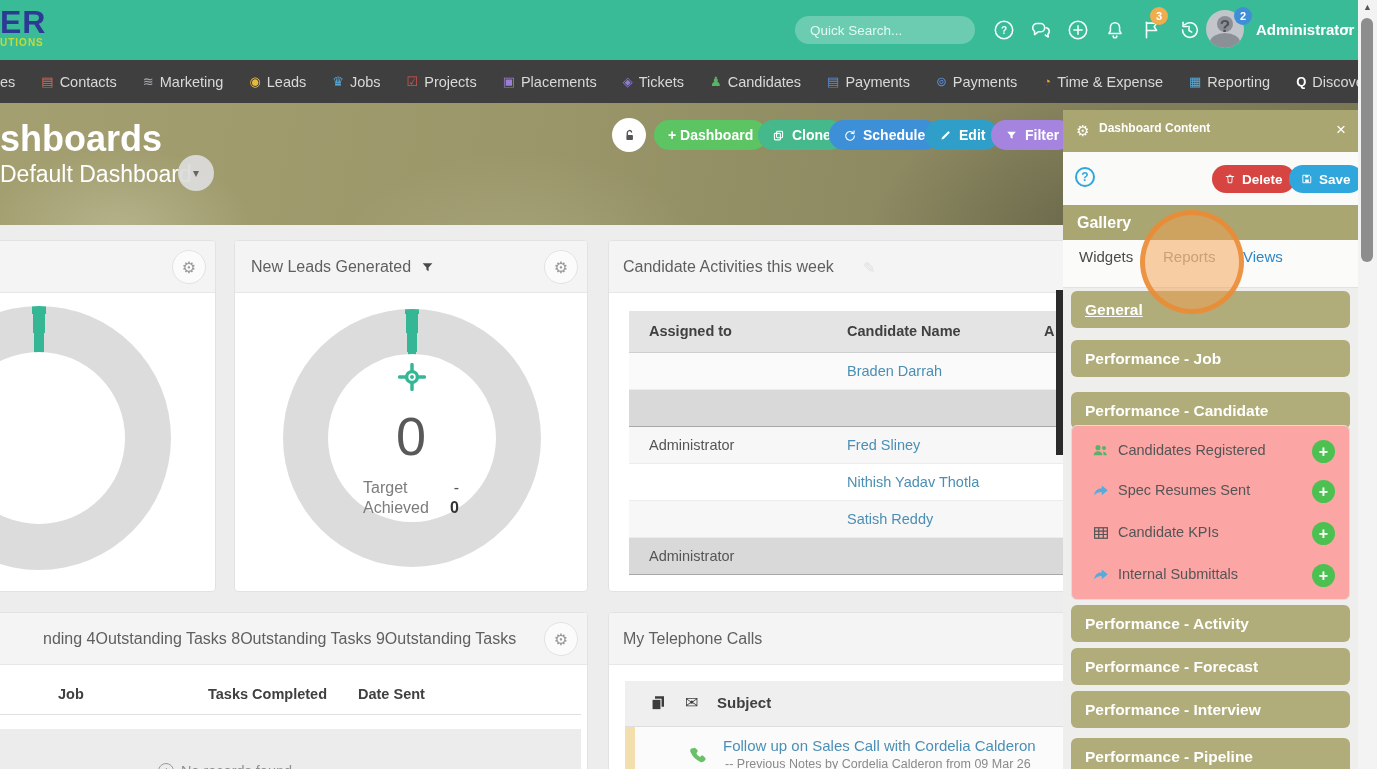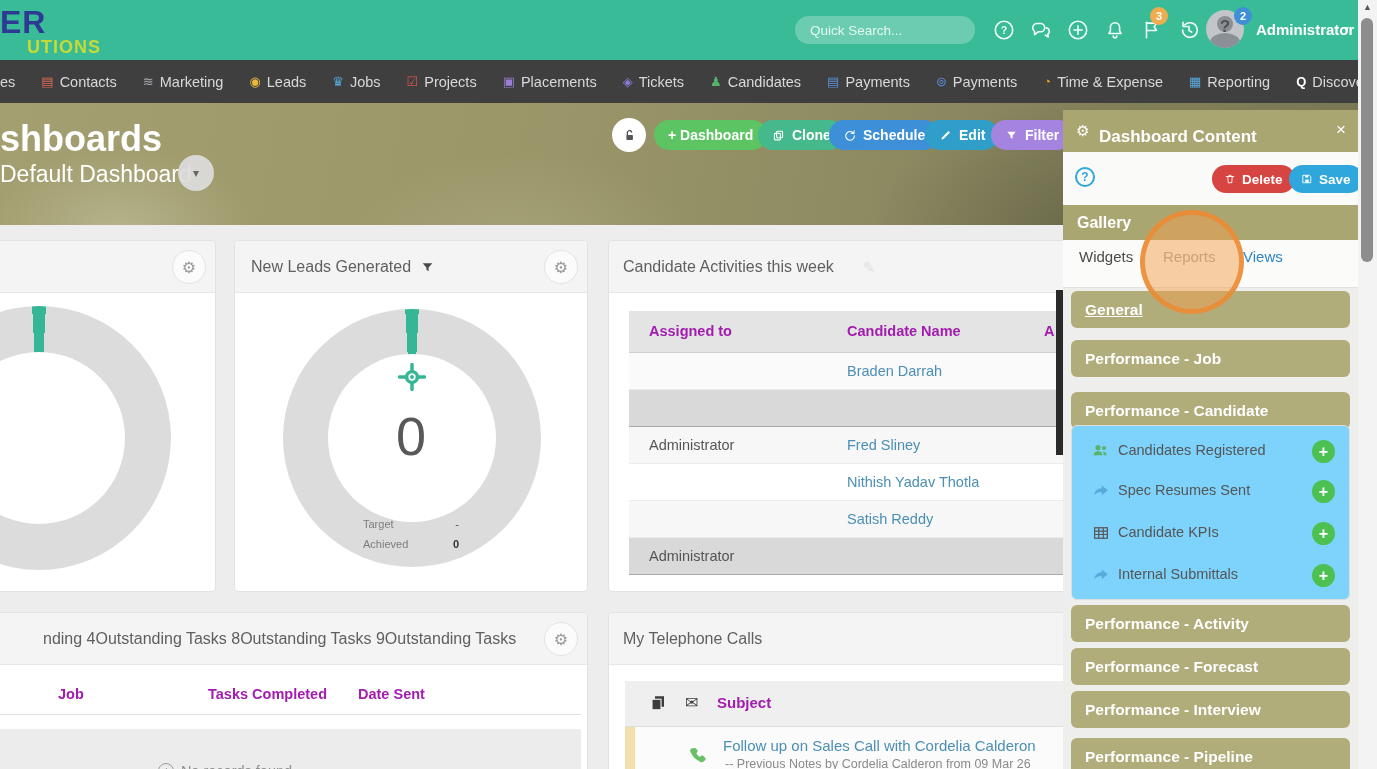--- a/index.html
+++ b/index.html
@@ -2,21 +2,21 @@
 <html><head>
 <meta charset="utf-8">
 <style>
   * { margin:0; padding:0; box-sizing:border-box; }
   body { font-family:"Liberation Sans", sans-serif; background:#ddd; }
   #app { position:relative; width:1377px; height:769px; overflow:hidden; background:#ededed; font-family:"Liberation Sans",sans-serif; }
 
   
   .topbar { position:absolute; left:0; top:0; width:1377px; height:60px; background:#3abb97; z-index:10; }
   .logo-line1 { position:absolute; left:0; top:4px; font-size:32px; font-weight:bold; color:#2c3a94; letter-spacing:1px; }
-  .logo-line2 { position:absolute; left:0; top:37px; font-size:18px; font-weight:bold; color:#c5da35; letter-spacing:1px;padding-left:27px; }
+  .logo-line2 { position:absolute; left:0; top:37px; font-size:10px; font-weight:bold; color:#c5da35; letter-spacing:1px; }
   .qsearch { position:absolute; left:795px; top:16px; width:180px; height:28px; border:none; border-radius:15px; background:rgba(255,255,255,0.25); color:#f2fffb; font-size:13.5px; padding:0 15px; outline:none; font-family:"Liberation Sans",sans-serif;}
   .qsearch::placeholder { color:#eafcf5; opacity:.95; }
   .hicons { position:absolute; left:993px; top:19px; display:flex; gap:15px; align-items:center; }
   .hico { width:22px; height:22px; cursor:pointer; }
   .hico svg { width:22px; height:22px; stroke:#f2fffb; fill:none; stroke-width:1.7; stroke-linecap:round; stroke-linejoin:round; }
   .badge { position:absolute; width:18px; height:18px; border-radius:50%; color:#fff; font-size:11px; font-weight:bold; display:flex; align-items:center; justify-content:center; z-index:12; }
   .badge-flag { left:1150px; top:7px; background:#f0ad4e; }
   .badge-avatar { left:1234px; top:7px; background:#3f8fd8; }
   .avatar { position:absolute; left:1206px; top:10px; width:38px; height:38px; border-radius:50%; background:#c2c6cb; overflow:hidden; cursor:pointer; }
   .avatar .head { position:absolute; left:11px; top:6px; width:16px; height:16px; border-radius:50%; background:#8b9097; }
@@ -53,59 +53,59 @@
 
   
   .card { position:absolute; background:#fff; border:1px solid #e2e2e2; border-radius:4px; z-index:2; overflow:hidden; }
   .card-head { position:absolute; left:0; top:0; right:0; height:52px; background:#f4f4f4; border-bottom:1px solid #e7e7e7; }
   .card-title { position:absolute; top:17px; font-size:16px; color:#5f5f5f; white-space:nowrap; }
   .gearbtn { position:absolute; top:9px; width:34px; height:34px; border-radius:50%; background:#fbfbfb; border:1px solid #e3e3e3; display:flex; align-items:center; justify-content:center; color:#9a9a9a; font-size:16px; cursor:pointer; }
 
   .donut { position:absolute; border-radius:50%; background:conic-gradient(from -3deg, #35b795 0deg 6deg, #dcdcdc 6deg 360deg); }
   .donut-hole { position:absolute; background:#fff; border-radius:50%; }
   .gauge-num { position:absolute; width:100%; text-align:center; font-size:54px; color:#595959; }
-  .gauge-stats { position:absolute; width:96px; font-size:11px; color:#7c7c7c; line-height:20px;margin-top:36px; }
+  .gauge-stats { position:absolute; width:96px; font-size:16px; color:#7c7c7c; line-height:20px; }
   .gs-row { display:flex; justify-content:space-between; }
   .gs-val { color:#555; }
   .gs-val.bold { color:#333; font-weight:bold; }
 
   
   .tbl-head { position:absolute; background:#e4e4e4; border-bottom:1px solid #cfcfcf; }
-  .th { position:absolute; font-size:14.5px; font-weight:bold; color:#a21caf; top:12px; }
+  .th { position:absolute; font-size:14.5px; font-weight:bold; color:#404040; top:12px; }
   .trow { position:absolute; height:37px; border-bottom:1px solid #ececec; }
   .td { position:absolute; top:10px; font-size:14.5px; color:#555; white-space:nowrap; }
   .td.link { color:#4b8fb5; cursor:pointer; }
   .td.tan { color:#c89a56; }
   .trow.group { background:#d9d9d9; border-bottom:1px solid #a8a8a8; }
   .faint-ico { position:absolute; color:#e0e0e0; font-size:15px; }
 
   
   .empty-band { position:absolute; background:#ececec; display:flex; align-items:center; justify-content:center; gap:7px; color:#8f8f8f; font-size:14.5px; }
   .info-circ { width:16px; height:16px; border:1.5px solid #9a9a9a; border-radius:50%; font-size:11px; display:flex; align-items:center; justify-content:center; color:#8f8f8f; font-style:italic; font-family:"Liberation Serif",serif; }
 
   
   .panel { position:absolute; left:1063px; top:110px; width:295px; height:659px; background:#eeeeec; z-index:40; }
   .p-head { position:absolute; left:0; top:0; width:100%; height:42px; background:#a9a671; color:#fff; }
   .p-head .gear { position:absolute; left:13px; top:12px; font-size:15px; }
-  .p-head .ttl { position:absolute; left:36px; top:17px; font-size:17px; font-weight:bold;text-align:center; }
+  .p-head .ttl { position:absolute; left:36px; top:11px; font-size:12px; font-weight:bold;text-align:center; }
   .p-close { position:absolute; right:12px; top:10px; font-size:17px; color:#fff; cursor:pointer; }
   .p-toolbar { position:absolute; left:0; top:42px; width:100%; height:53px; background:#fafaf8; }
   .help-circ { position:absolute; left:12px; top:15px; width:20px; height:20px; border:2px solid #2fa7dc; border-radius:50%; color:#2fa7dc; font-size:12px; font-weight:bold; display:flex; align-items:center; justify-content:center; cursor:pointer; }
   .p-btn { position:absolute; top:13px; height:28px; border-radius:14px; display:inline-flex; align-items:center; gap:6px; padding:0 12px; color:#fff; font-size:13.5px; font-weight:bold; cursor:pointer; }
   .p-btn svg { width:12px; height:12px; stroke:#fff; fill:none; stroke-width:1.8; stroke-linecap:round; }
   .p-del { left:149px; background:#d64541; }
   .p-save { left:226px; background:#2fa7dc; }
   .p-gallery { position:absolute; left:0; top:95px; width:100%; height:35px; background:#a9a671; color:#fff; font-size:16px; font-weight:bold; line-height:35px; padding-left:14px; }
   .p-tabs { position:absolute; left:0; top:130px; width:100%; height:48px; background:#fbfbf9; border-bottom:1px solid #e2e2e2; }
   .p-tab { position:absolute; top:8px; font-size:15px; cursor:pointer; }
   .tab-widgets { left:16px; color:#4a4a4a; }
   .tab-reports { left:100px; color:#a0a0a0; }
   .tab-views { left:180px; color:#2e86c5; }
   .cat { position:absolute; left:8px; width:279px; height:37px; background:#b0ad7a; border-radius:6px; color:#fff; font-size:15.5px; font-weight:bold; line-height:37px; padding-left:14px; cursor:pointer; }
-  .items-box { position:absolute; left:8px; top:315px; width:279px; height:175px; background:#7dd3fc; border:1px solid #ddd; border-radius:6px; }
+  .items-box { position:absolute; left:8px; top:315px; width:279px; height:175px; background:#fca5a5; border:1px solid #ddd; border-radius:6px; }
   .item-row { position:absolute; left:0; width:100%; height:42px; cursor:pointer; }
   .item-row .iico { position:absolute; left:20px; top:12px; width:18px; height:18px; }
   .item-row .ilabel { position:absolute; left:46px; top:12px; font-size:14.5px; color:#555; }
   .plus-btn { position:absolute; right:14px; top:10px; width:23px; height:23px; border-radius:50%; background:#4cc152; color:#fff; font-size:16px; font-weight:bold; display:flex; align-items:center; justify-content:center; cursor:pointer; }
 
   .panel-shadow { position:absolute; left:1056px; top:290px; width:7px; height:165px; background:#2a2a2a; z-index:39; }
 
   .highlight-circle { position:absolute; left:1140px; top:210px; width:104px; height:104px; border-radius:50%; background:rgba(244,160,80,0.5); border:5px solid rgba(235,138,50,0.85); z-index:60; pointer-events:none; }
 
   

